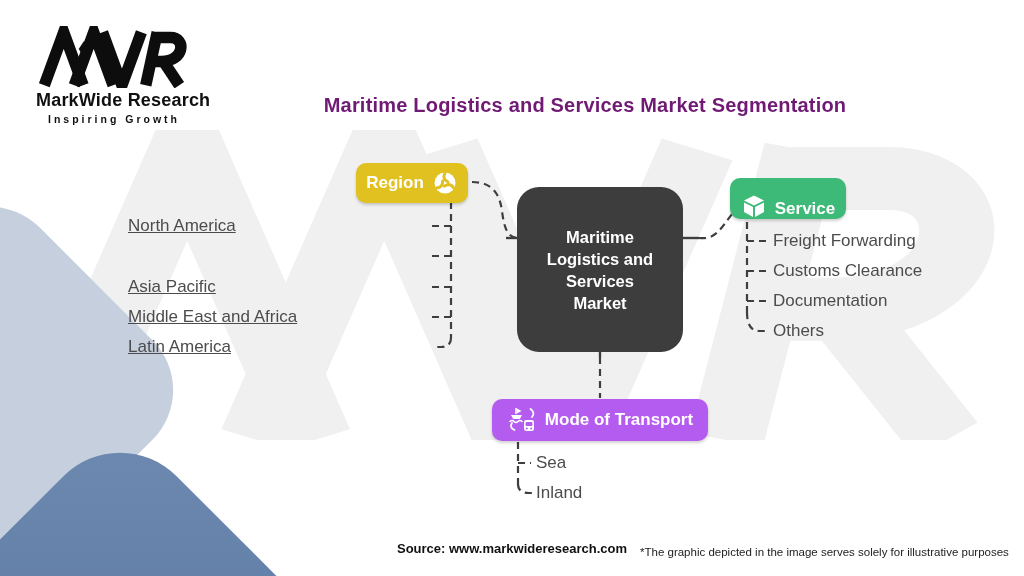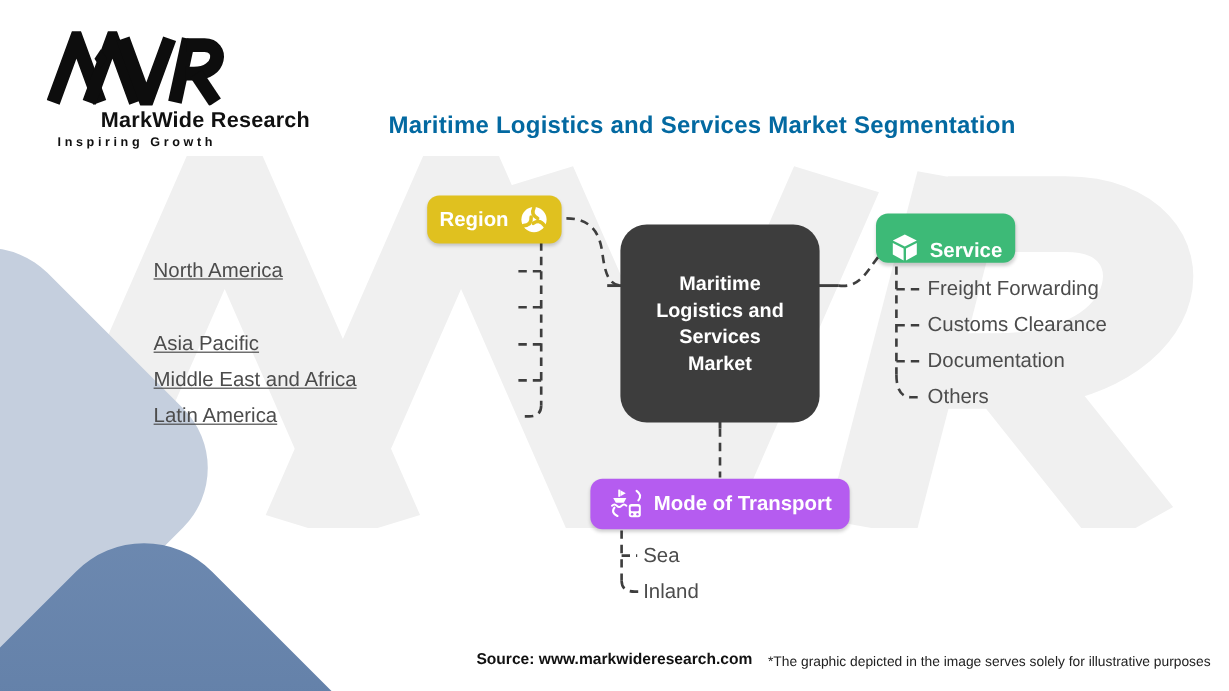--- a/index.html
+++ b/index.html
@@ -13,26 +13,26 @@
     position:absolute; left:-160px; top:240px; width:300px; height:300px;
     background:var(--shape-light,#c5cfde); border-radius:70px; transform:rotate(45deg); z-index:1;
   }
   .shape-steel{
     position:absolute; left:-50px; top:490px; width:340px; height:340px;
     background:linear-gradient(135deg,#6e8ab1,#51709a); border-radius:80px; transform:rotate(45deg); z-index:1;
   }
   
   .logo{position:absolute; left:36px; top:26px; width:156px; z-index:3; text-align:center;}
   .logo svg{width:150px; height:62px; display:block; margin:0 auto;}
-  .logo-name{font-size:18px; font-weight:800; color:#101010; letter-spacing:.2px; margin-top:2px; white-space:nowrap;margin-left:48px;}
+  .logo-name{font-size:18px; font-weight:800; color:#101010; letter-spacing:.2px; margin-top:2px; white-space:nowrap;}
   .logo-tagline{font-size:10.5px; font-weight:700; color:#101010; letter-spacing:3px; margin-top:2px; white-space:nowrap;}
   
   .title{
     position:absolute; left:295px; top:94px; width:580px; text-align:center; z-index:3;
-    font-size:20px; font-weight:700; color:#0369a1; letter-spacing:.2px;
+    font-size:20px; font-weight:700; color:#701a75; letter-spacing:.2px;
   }
   
   .wires{position:absolute; inset:0; z-index:2; pointer-events:none;}
   .wires .dash{fill:none; stroke:var(--line,#3e3e3e); stroke-width:2.2; stroke-dasharray:7 5;}
   .wires .tick{fill:none; stroke:var(--line,#3e3e3e); stroke-width:2.4;}
   
   .center-node{
     position:absolute; left:517px; top:187px; width:166px; height:165px; z-index:3;
     background:var(--node-dark,#3d3d3d); border-radius:22px;
     display:flex; align-items:center; justify-content:center; text-align:center;

